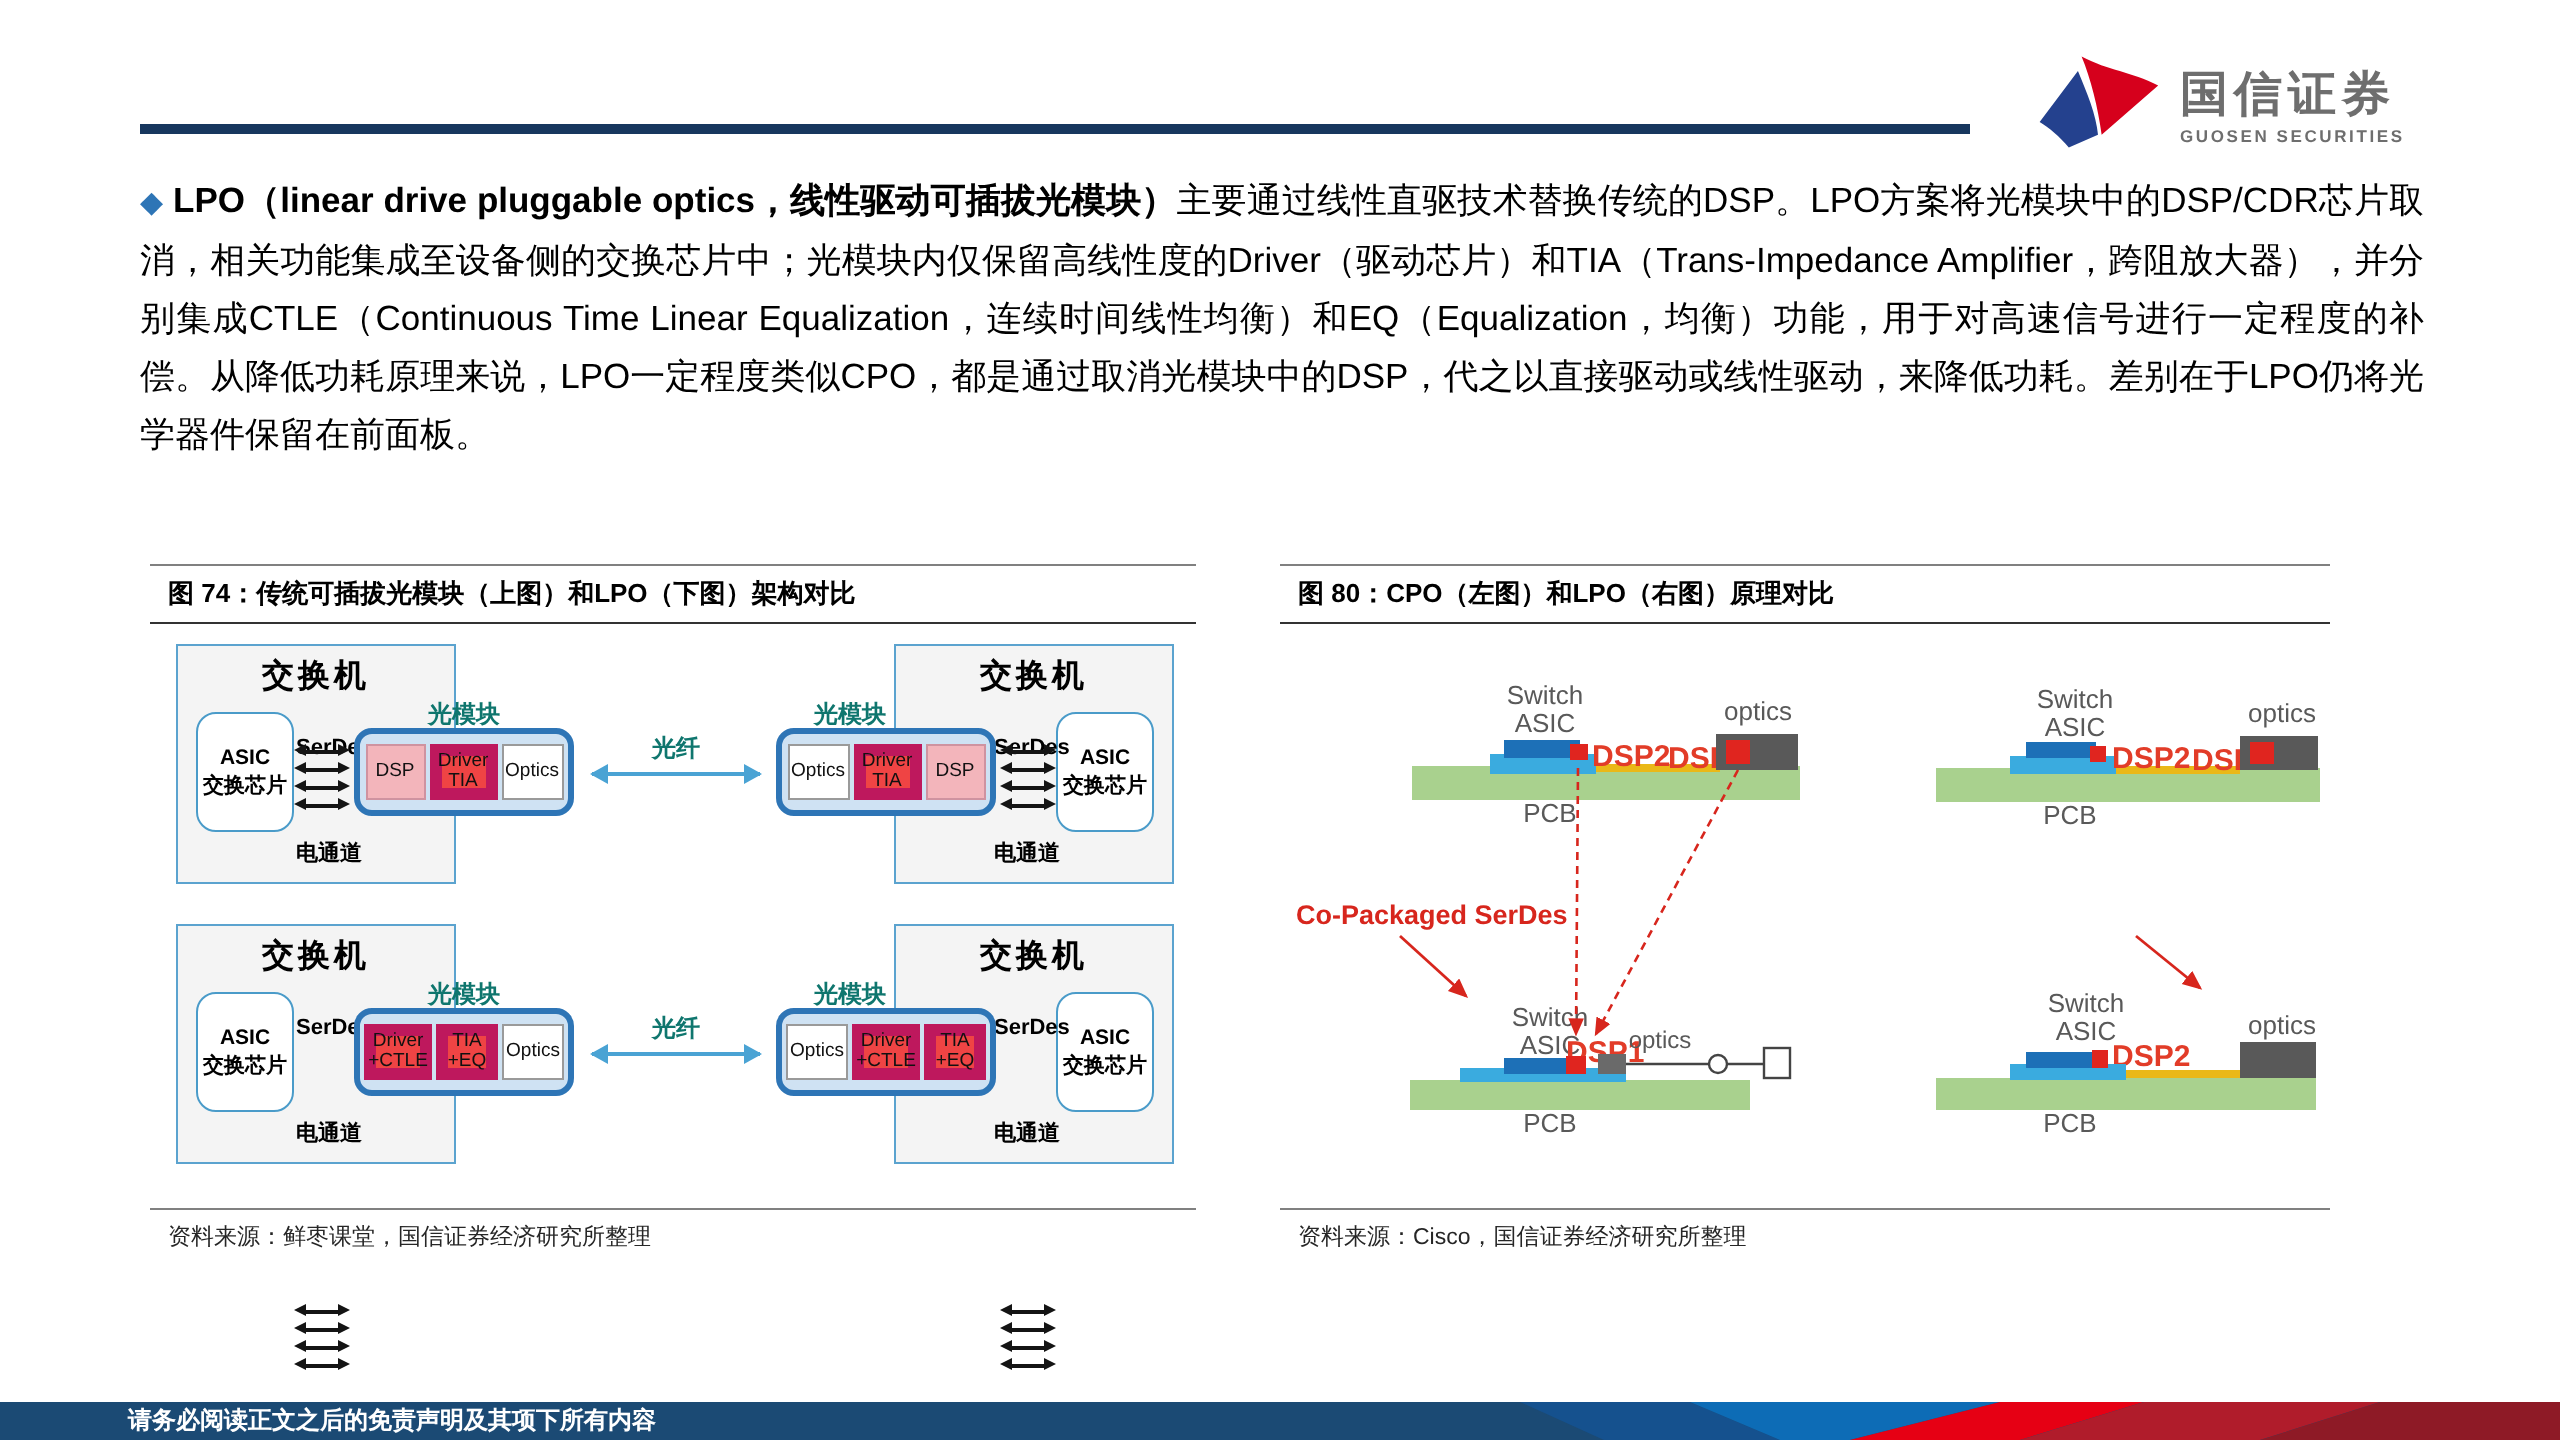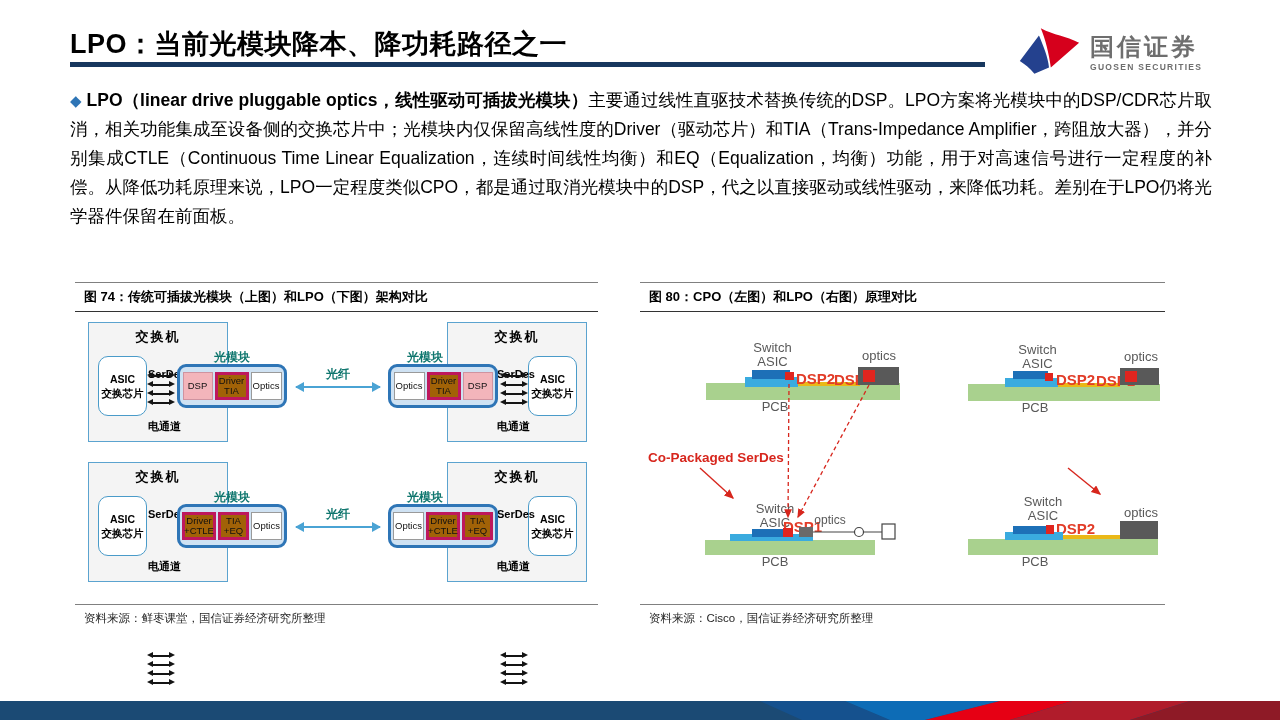--- a/index.html
+++ b/index.html
@@ -16,42 +16,42 @@
   .diamond{color:#2e75b6;font-size:15px;}
   .bodytext b{font-weight:bold;}
   
   .fig{position:absolute;top:282px;}
   .fig-title{border-top:1px solid #808080;border-bottom:1px solid #333;font-size:13px;font-weight:bold;color:#000;
              padding:5px 0 5px 9px;}
   .fig-content{position:relative;height:292px;}
   .fig-src{border-top:1px solid #808080;font-size:11.5px;color:#262626;padding:6px 0 0 9px;}
   
   .swbox{position:absolute;width:140px;height:120px;background:#f4f4f4;border:1.5px solid #5ba3cf;box-sizing:border-box;}
-  .sw-title{position:absolute;top:5px;left:0;right:0;text-align:center;font-size:13px;font-weight:bold;letter-spacing:2px;}
+  .sw-title{position:absolute;top:5px;left:0;right:0;text-align:center;font-size:16px;font-weight:bold;letter-spacing:2px;}
   .sw-asic{position:absolute;top:33px;width:49px;height:60px;background:#fff;border:1.5px solid #4a9bc9;border-radius:10px;
            display:flex;align-items:center;justify-content:center;text-align:center;
            font-size:10.5px;font-weight:bold;line-height:14px;white-space:pre-line;box-sizing:border-box;}
   .swbox.left .sw-asic{left:9px;} .swbox.right .sw-asic{right:9px;}
   .sw-serdes,.sw-elec{position:absolute;font-size:11px;font-weight:bold;}
   .sw-serdes{top:21px;margin-top:24px;} .sw-elec{top:96px;}
   .swbox.left .sw-serdes,.swbox.left .sw-elec{left:59px;}
   .swbox.right .sw-serdes,.swbox.right .sw-elec{left:49px;}
   .arrows{position:absolute;width:28px;height:34px;}
   .arrows i{position:absolute;left:6px;right:6px;height:1.6px;background:#141414;}
   .arrows i::before{content:"";position:absolute;left:-6px;top:-2.8px;width:0;height:0;
         border-right:6px solid #141414;border-top:3.4px solid transparent;border-bottom:3.4px solid transparent;}
   .arrows i::after{content:"";position:absolute;right:-6px;top:-2.8px;width:0;height:0;
         border-left:6px solid #141414;border-top:3.4px solid transparent;border-bottom:3.4px solid transparent;}
   .arrows i:nth-child(1){top:1px}.arrows i:nth-child(2){top:10px}.arrows i:nth-child(3){top:19px}.arrows i:nth-child(4){top:28px}
   .pmod{position:absolute;width:110px;height:44px;background:#cfe2f3;border:3px solid #2e75b6;border-radius:9px;
         display:flex;align-items:center;justify-content:center;gap:2px;box-sizing:border-box;}
   .mbox{height:28px;display:flex;align-items:center;justify-content:center;text-align:center;
         font-size:9.5px;line-height:10.5px;color:#111;white-space:pre-line;box-sizing:border-box;flex:0 0 auto;}
   .mbox.pink{width:30px;background:#f3b5bb;border:1px solid #cf93a0;}
-  .mbox.green{width:34px;background:#a16207;border:3px solid #be185d;}
+  .mbox.green{width:34px;background:#ef4444;border:6px solid #be185d;}
   .mbox.white{width:31px;background:#fff;border:1px solid #9a9a9a;}
   .modlabel,.fiberlabel{position:absolute;color:#0f766e;font-weight:bold;font-size:12px;text-align:center;}
   .fiber{position:absolute;height:2px;background:#4aa3d4;}
   .fiber::before{content:"";position:absolute;left:-1px;top:-4px;width:0;height:0;
         border-right:9px solid #4aa3d4;border-top:5px solid transparent;border-bottom:5px solid transparent;}
   .fiber::after{content:"";position:absolute;right:-1px;top:-4px;width:0;height:0;
         border-left:9px solid #4aa3d4;border-top:5px solid transparent;border-bottom:5px solid transparent;}
   
   .blk{position:absolute;}
   .pcb{background:#a9d18e;} .sub{background:#3aabdf;} .asicbar{background:#1d70b7;}
@@ -63,21 +63,20 @@
   
   .footer{position:absolute;left:0;top:701px;width:1280px;height:19px;}
   .footer svg{position:absolute;left:0;top:0;}
   .disclaimer{position:absolute;left:64px;top:0;height:19px;line-height:19px;color:#fff;font-size:12px;font-weight:bold;}
 </style>
 </head>
 <body>
 
 <div class="page">
 
-  <div class="page-title">LPO：当前光模块降本、降功耗路径之一</div>
   <div class="title-rule"></div>
   <div class="logo">
     <span>
       <svg width="62" height="50" viewBox="0 0 68 54">
         <path d="M25,2 C40,10 52,10 67,18 L36,45 C34,30 30,14 25,2 Z" fill="#d6001c"></path>
         <path d="M2,38 L23,10 C28,22 33,34 34,45 L18,52 C13,46 7,41 2,38 Z" fill="#24418e"></path>
       </svg>
     </span>
     <span>
       <div class="logo-cn">国信证券</div>
@@ -266,15 +265,16 @@
 
   <div class="footer">
     <svg width="1280" height="19" viewBox="0 0 1280 19" preserveAspectRatio="none">
       <rect x="0" y="0" width="1280" height="19" fill="#1b4a74"></rect>
       <polygon points="760,0 845,0 890,19 802,19" fill="#15518e"></polygon>
       <polygon points="845,0 1000,0 925,19 890,19" fill="#0d6cb6"></polygon>
       <polygon points="1000,0 1072,0 1010,19 925,19" fill="#e60014"></polygon>
       <polygon points="1072,0 1190,0 1130,19 1010,19" fill="#b01c2b"></polygon>
       <polygon points="1190,0 1280,0 1280,19 1130,19" fill="#8e1a26"></polygon>
     </svg>
+    <div class="disclaimer">请务必阅读正文之后的免责声明及其项下所有内容</div>
   </div>
 
 </div>
 
 </body></html>

